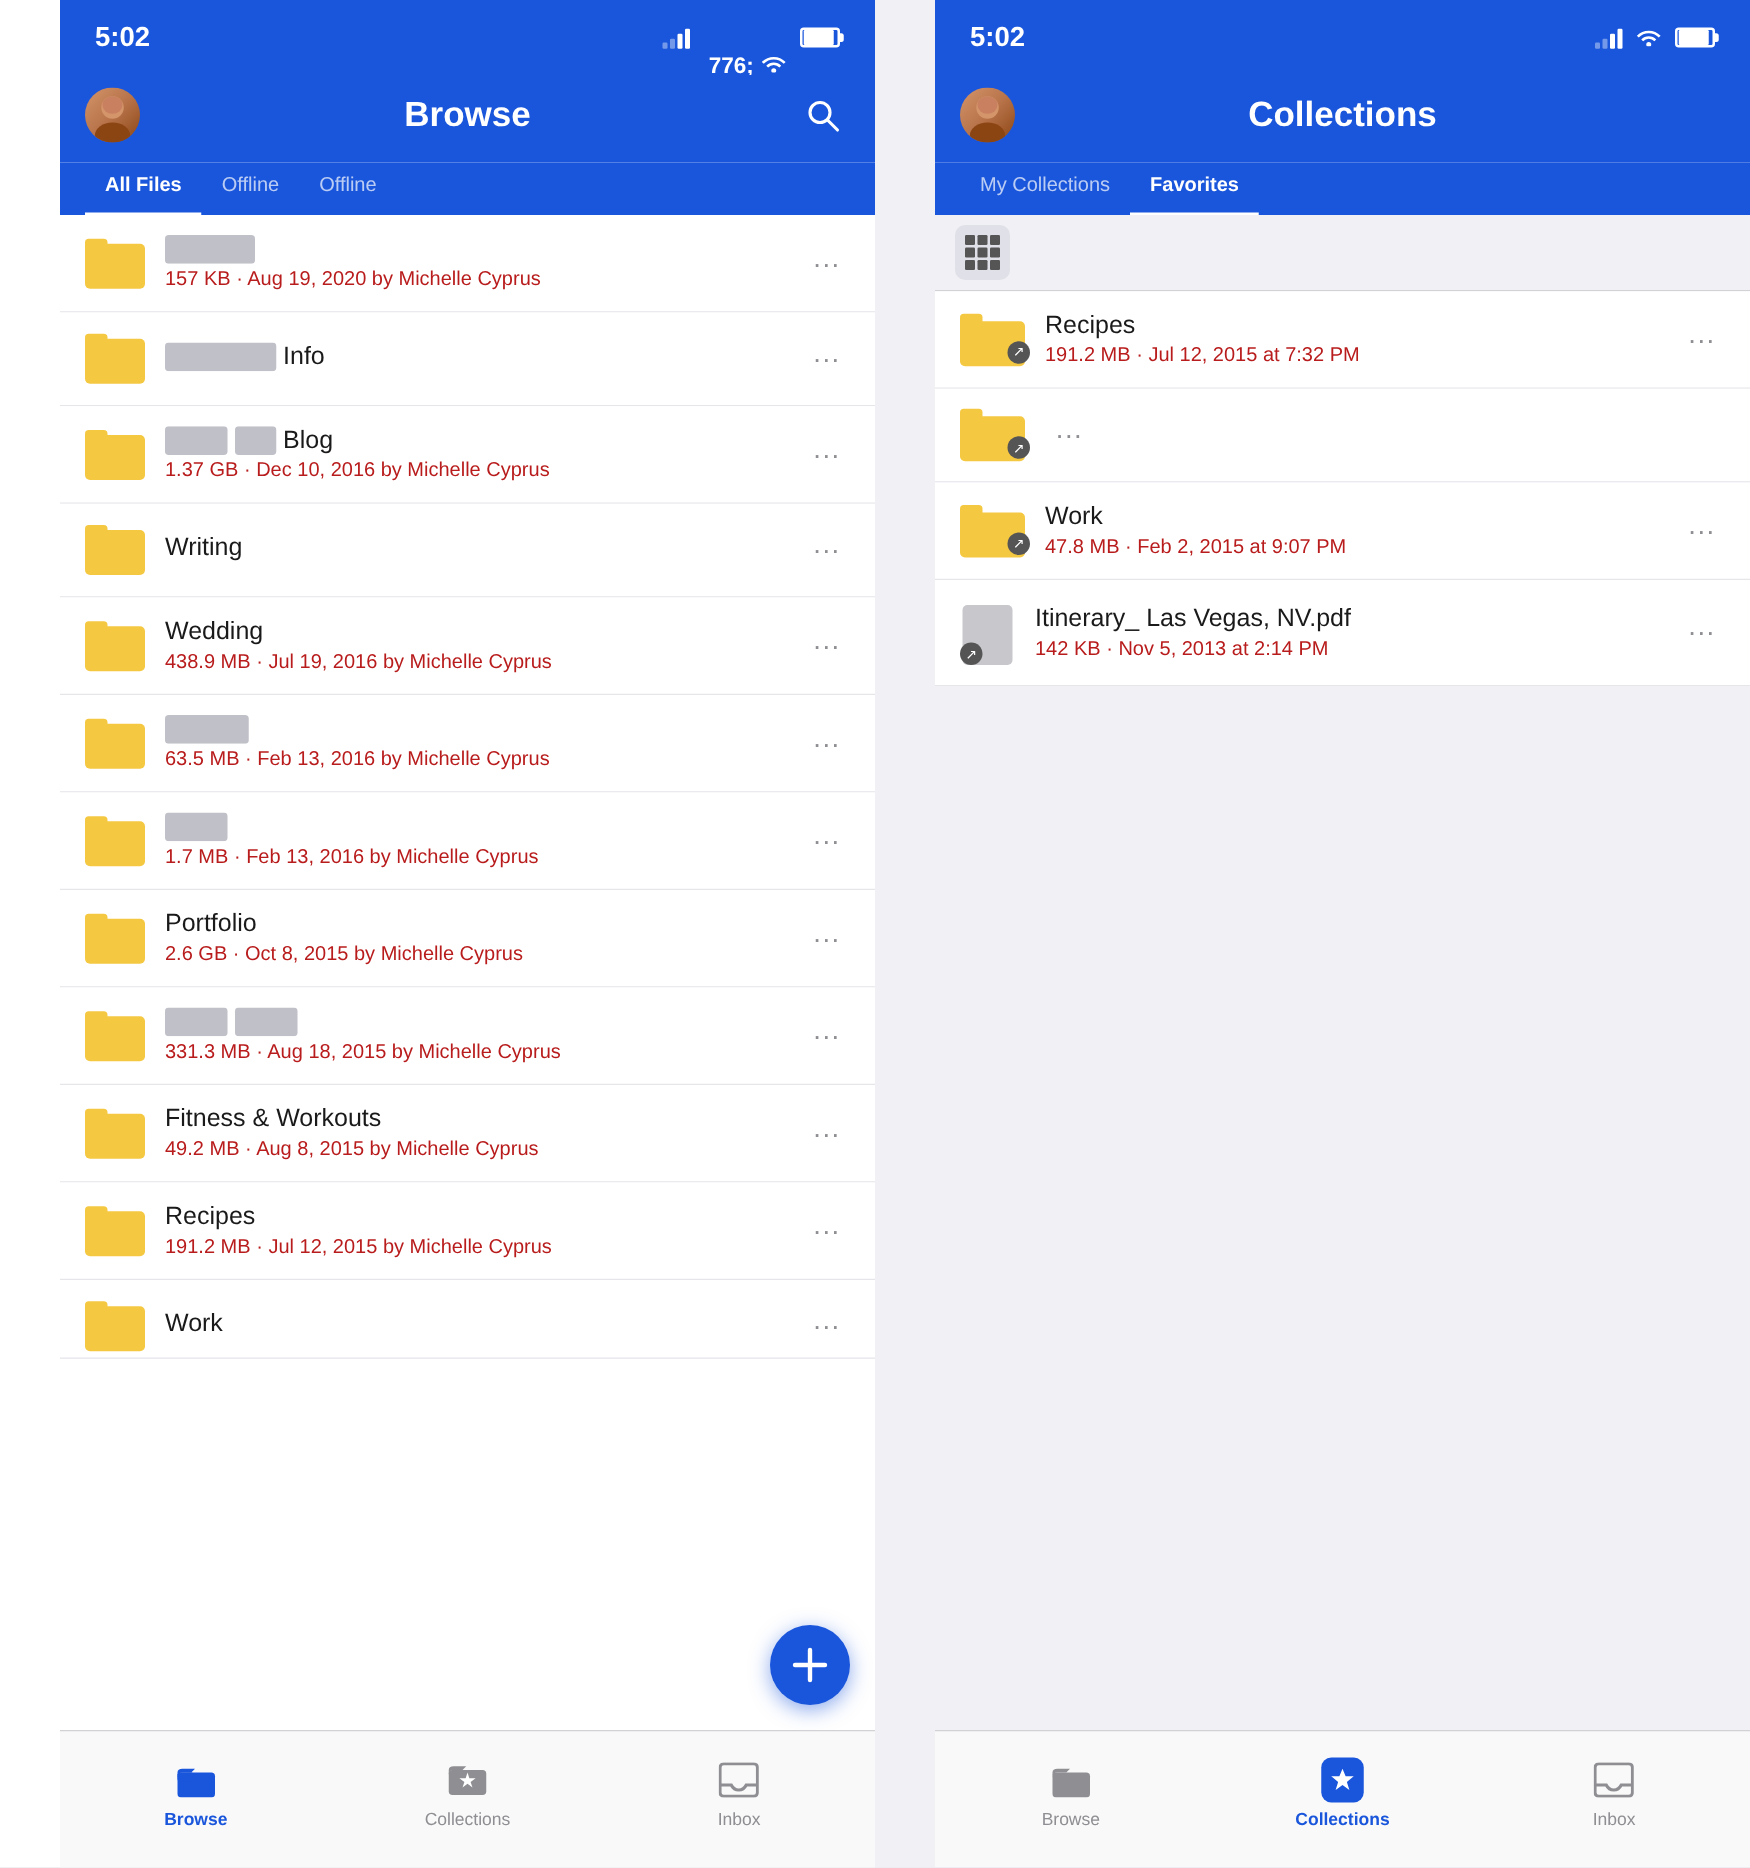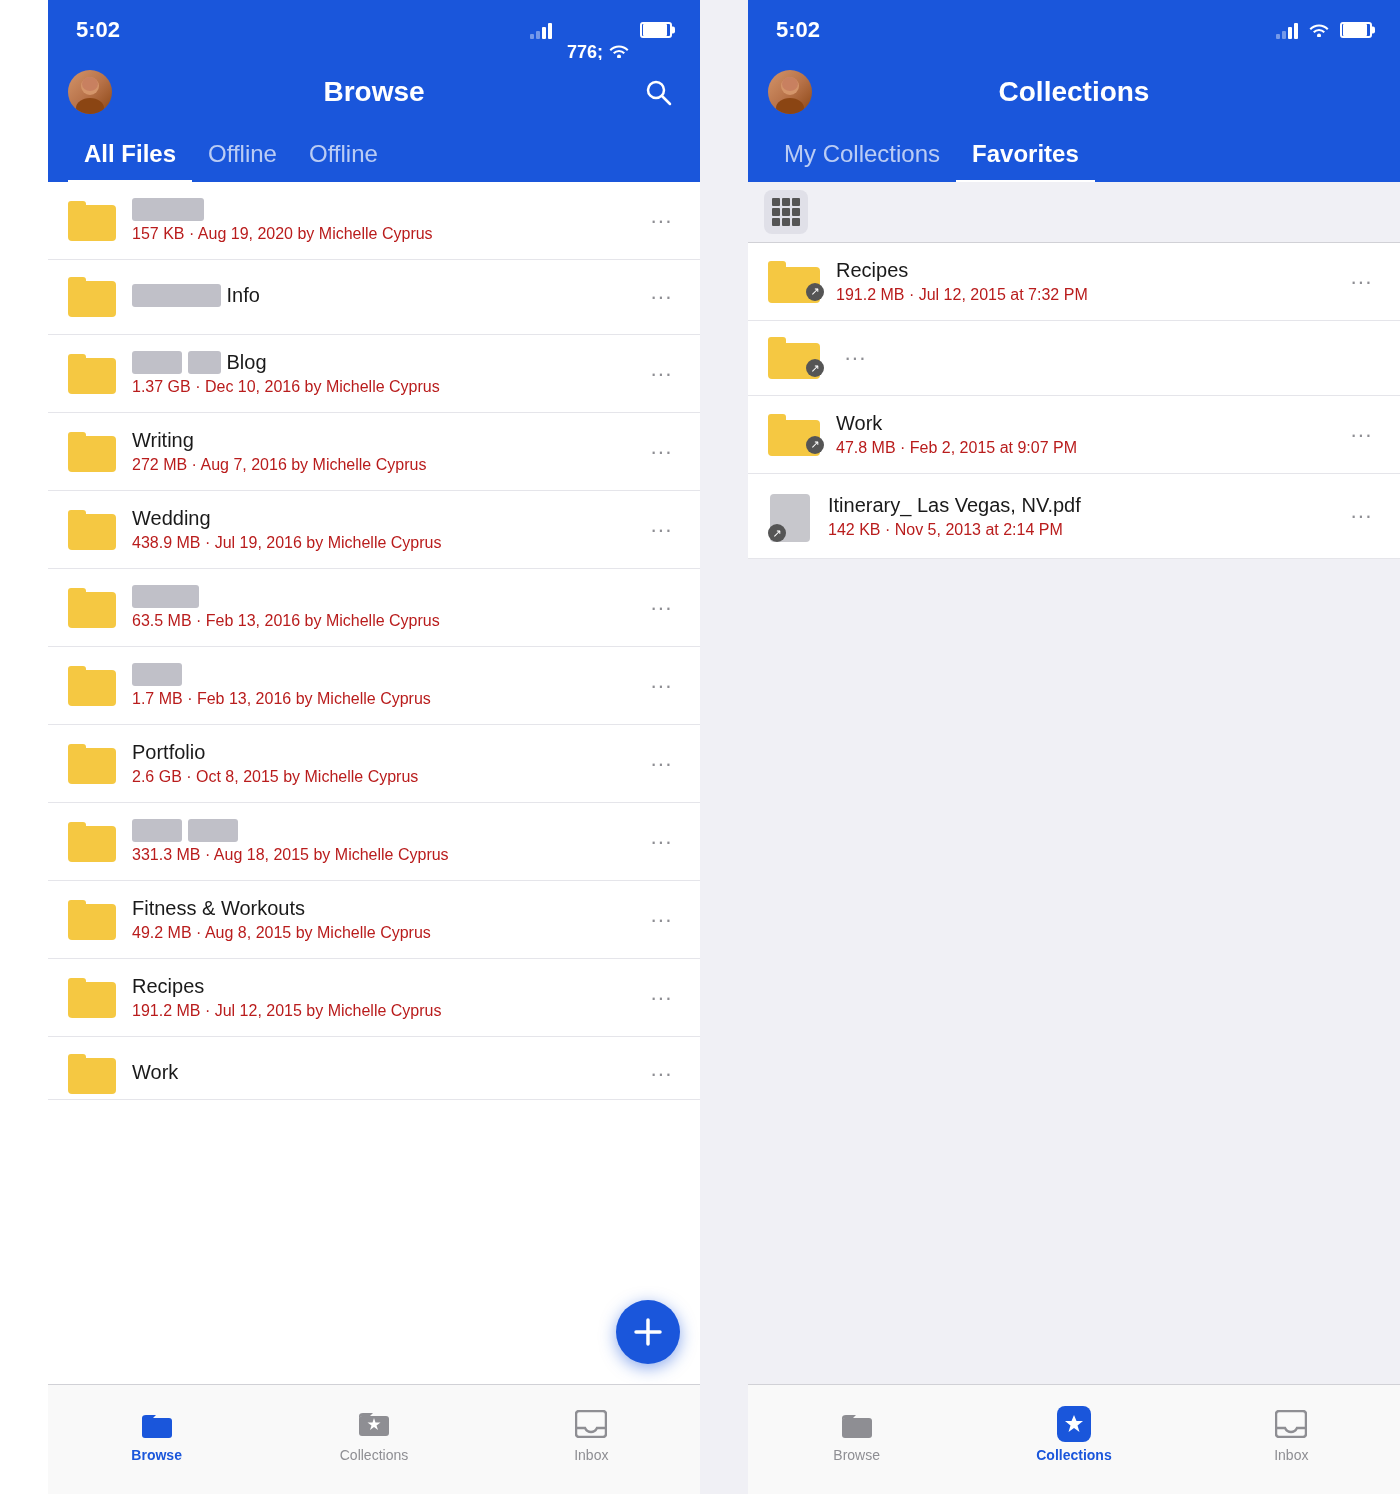--- a/index.html
+++ b/index.html
@@ -157,21 +157,21 @@
     .tabs-bar {
       background: #1a56db;
       display: flex;
       padding: 0 20px;
       flex-shrink: 0;
     }
 
     .tab {
       padding: 10px 16px 12px;
       color: rgba(255,255,255,0.7);
-      font-size: 24px;
+      font-size: 16px;
       font-weight: 500;
       cursor: pointer;
       border-bottom: 3px solid transparent;
       margin-bottom: -1px;
     }
 
     .tab.active {
       color: white;
       font-weight: 700;
       border-bottom: 3px solid white;
@@ -548,21 +548,20 @@
           <div class="more-btn">···</div>
         </div>
 
         <div class="file-item">
           <div class="file-icon">
             <div class="folder-tab"></div>
             <div class="folder-shape"></div>
           </div>
           <div class="file-info">
             <div class="file-name">Writing</div>
-            <div class="file-meta">272 MB · Aug 7, 2016 by Michelle Cyprus</div>
           </div>
           <div class="more-btn">···</div>
         </div>
 
         <div class="file-item">
           <div class="file-icon">
             <div class="folder-tab"></div>
             <div class="folder-shape"></div>
           </div>
           <div class="file-info">

